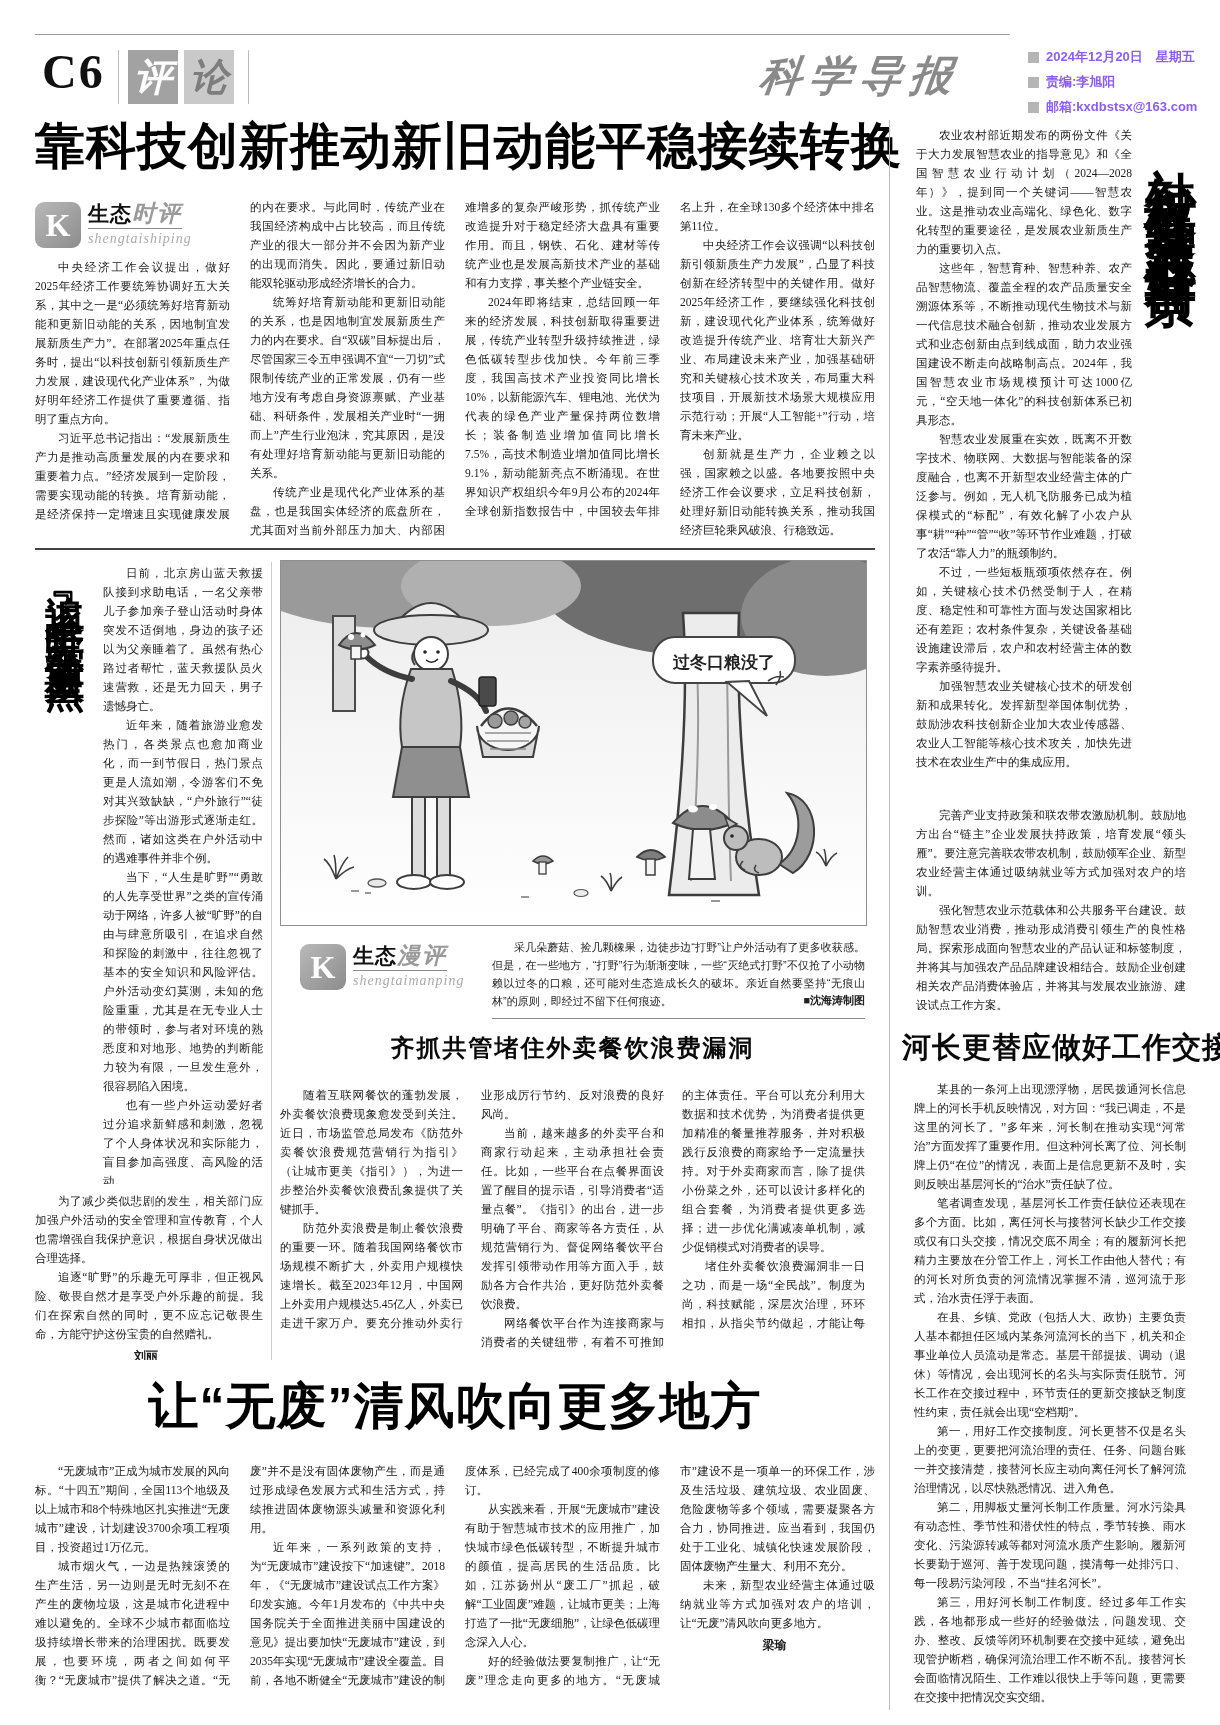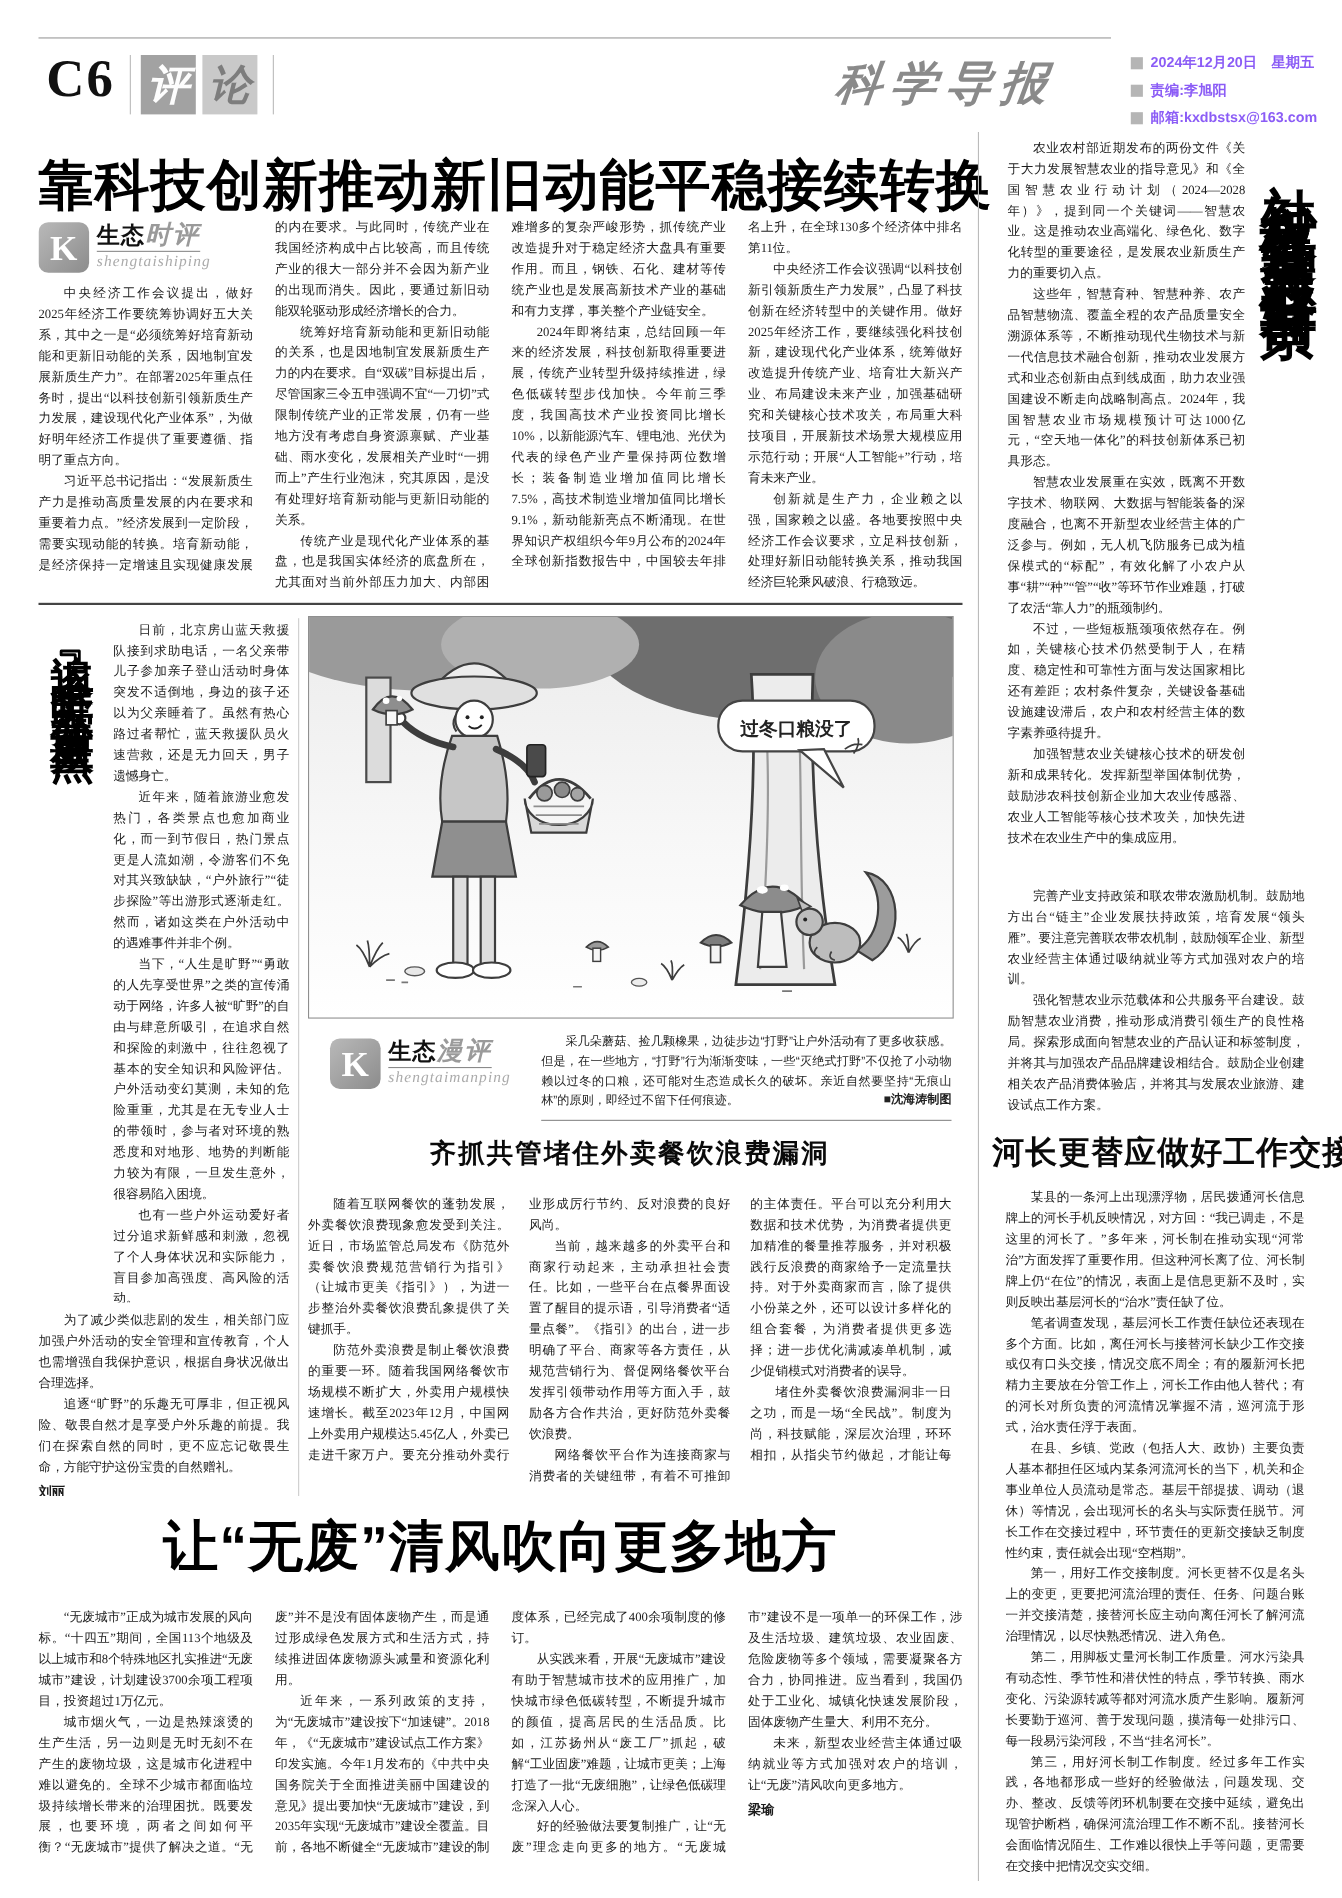--- a/index.html
+++ b/index.html
@@ -24,21 +24,21 @@
           font-size:50px;line-height:64px;text-align:center;letter-spacing:1px;white-space:nowrap;}
   .h-mid{font-family:"Liberation Sans",sans-serif;font-weight:700;color:#0a0a0a;
          font-size:24px;text-align:center;letter-spacing:2px;white-space:nowrap;}
   .h-small{font-family:"Liberation Sans",sans-serif;font-weight:700;color:#0a0a0a;
            font-size:29px;text-align:center;letter-spacing:1px;white-space:nowrap;}
   .v-head{writing-mode:vertical-rl;text-orientation:upright;font-family:"Liberation Sans",sans-serif;
           font-weight:900;color:#000;}
   
   .art{font-size:11.5px;line-height:19px;text-align:justify;overflow:hidden;}
   .art p{margin:0;text-indent:2em;}
-  .byline{text-indent:0 !important;text-align:left;font-weight:bold;font-size:12px;padding-top:3px;padding-right:6px;}
+  .byline{text-indent:0 !important;text-align:center;font-weight:bold;font-size:12px;padding-top:3px;padding-right:6px;}
   .cols4{column-count:4;column-gap:20px;}
   .cols3{column-count:3;column-gap:18px;}
   
   .eco{display:flex;align-items:flex-start;padding:4px 0 10px 0;}
   .k-badge{width:46px;height:46px;border-radius:9px;flex:0 0 auto;
            background:linear-gradient(135deg,#b9b9b9,#8c8c8c);color:#fff;display:flex;align-items:center;justify-content:center;
            font-family:"Liberation Serif",serif;font-weight:bold;font-size:32px;}
   .eco-txt{margin-left:7px;line-height:1;}
   .eco-line{display:inline-block;border-bottom:1.5px solid #8a8a8a;padding-bottom:3px;white-space:nowrap;}
   .eco-line b{font-family:"Liberation Sans",sans-serif;font-size:21px;color:#111;letter-spacing:1px;}
@@ -68,30 +68,30 @@
   <div class="row">
       <span class="bullet"></span>
       <span>责编:李旭阳</span>
     </div>
   <div class="row">
       <span class="bullet"></span>
       <span>邮箱:kxdbstsx@163.com</span>
     </div>
 </div>
 
-<div class="abs h-main" style="left:35px;top:136px;width:840px;text-align:right;">靠科技创新推动新旧动能平稳接续转换</div>
+<div class="abs h-main" style="left:35px;top:114px;width:840px;text-align:right;">靠科技创新推动新旧动能平稳接续转换</div>
 <div class="abs art cols4" style="left:35px;top:198px;width:840px;height:344px;">
   <div class="eco">
     <span class="k-badge">K</span>
     <span class="eco-txt"><span class="eco-line"><b>生态</b><i>时评</i></span><span class="eco-py">shengtaishiping</span></span>
   </div>
   <div>
       <p>中央经济工作会议提出，做好2025年经济工作要统筹协调好五大关系，其中之一是“必须统筹好培育新动能和更新旧动能的关系，因地制宜发展新质生产力”。在部署2025年重点任务时，提出“以科技创新引领新质生产力发展，建设现代化产业体系”，为做好明年经济工作提供了重要遵循、指明了重点方向。</p>
       <p>习近平总书记指出：“发展新质生产力是推动高质量发展的内在要求和重要着力点。”经济发展到一定阶段，需要实现动能的转换。培育新动能，是经济保持一定增速且实现健康发展的内在要求。与此同时，传统产业在我国经济构成中占比较高，而且传统产业的很大一部分并不会因为新产业的出现而消失。因此，要通过新旧动能双轮驱动形成经济增长的合力。</p>
-      <p>统筹好培育新动能和更新旧动能的关系，也是因地制宜发展新质生产力的内在要求。自“双碳”目标提出后，尽管国家三令五申强调不宜“一刀切”式限制传统产业的正常发展，仍有一些地方没有考虑自身资源禀赋、产业基础、雨水变化，发展相关产业时“一拥而上”产生行业泡沫，究其原因，是没有处理好培育新动能与更新旧动能的关系。</p>
+      <p>统筹好培育新动能和更新旧动能的关系，也是因地制宜发展新质生产力的内在要求。自“双碳”目标提出后，尽管国家三令五申强调不宜“一刀切”式限制传统产业的正常发展，仍有一些地方没有考虑自身资源禀赋、产业基础、科研条件，发展相关产业时“一拥而上”产生行业泡沫，究其原因，是没有处理好培育新动能与更新旧动能的关系。</p>
       <p>传统产业是现代化产业体系的基盘，也是我国实体经济的底盘所在，尤其面对当前外部压力加大、内部困难增多的复杂严峻形势，抓传统产业改造提升对于稳定经济大盘具有重要作用。而且，钢铁、石化、建材等传统产业也是发展高新技术产业的基础和有力支撑，事关整个产业链安全。</p>
       <p>2024年即将结束，总结回顾一年来的经济发展，科技创新取得重要进展，传统产业转型升级持续推进，绿色低碳转型步伐加快。今年前三季度，我国高技术产业投资同比增长10%，以新能源汽车、锂电池、光伏为代表的绿色产业产量保持两位数增长；装备制造业增加值同比增长7.5%，高技术制造业增加值同比增长9.1%，新动能新亮点不断涌现。在世界知识产权组织今年9月公布的2024年全球创新指数报告中，中国较去年排名上升，在全球130多个经济体中排名第11位。</p>
       <p>中央经济工作会议强调“以科技创新引领新质生产力发展”，凸显了科技创新在经济转型中的关键作用。做好2025年经济工作，要继续强化科技创新，建设现代化产业体系，统筹做好改造提升传统产业、培育壮大新兴产业、布局建设未来产业，加强基础研究和关键核心技术攻关，布局重大科技项目，开展新技术场景大规模应用示范行动；开展“人工智能+”行动，培育未来产业。</p>
       <p>创新就是生产力，企业赖之以强，国家赖之以盛。各地要按照中央经济工作会议要求，立足科技创新，处理好新旧动能转换关系，推动我国经济巨轮乘风破浪、行稳致远。</p>
     </div>
 
 </div>
 <div class="abs" style="left:35px;top:548px;width:840px;height:2px;background:#444;"></div>
 
 <div class="abs v-head" style="left:38px;top:564px;height:622px;font-size:40px;letter-spacing:7px;">追逐『旷野』亦需尊重自然</div>

